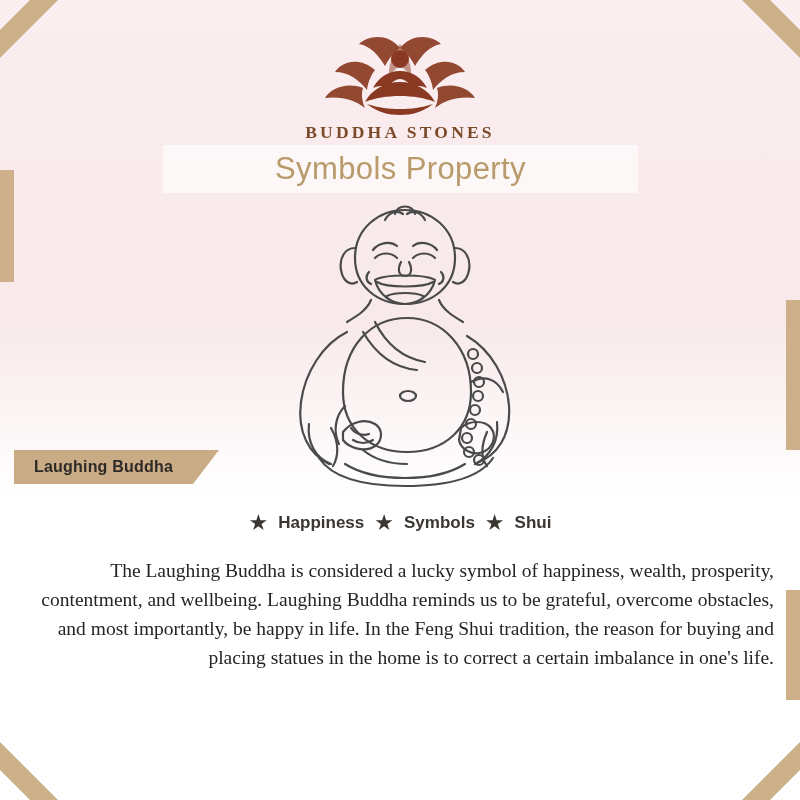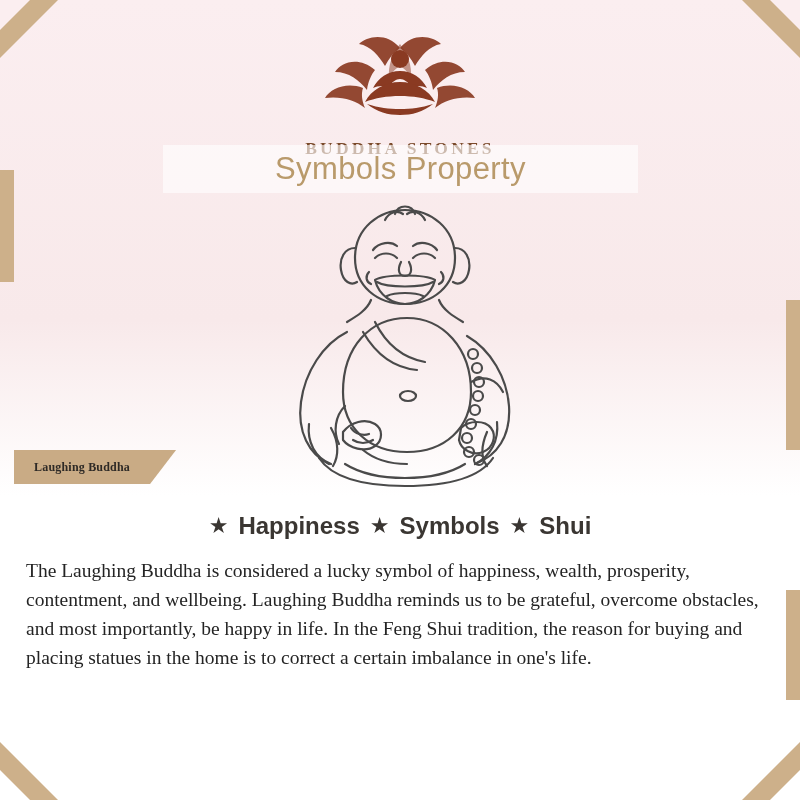--- a/index.html
+++ b/index.html
@@ -71,21 +71,21 @@
     background: #cdb08a;
   }
 
   
   .logo-wrap {
     position: absolute; top: 22px; left: 0; right: 0;
     display: flex; flex-direction: column; align-items: center;
   }
   .logo-mark { width: 170px; height: 96px; display: block; }
   .logo-text {
-    margin-top: 20px;
+    margin-top: 4px;
     font-family: "Liberation Serif", serif;
     font-size: 17.5px;
     letter-spacing: 3.2px;
     color: #7a4a2a;
     font-weight: 700;
     text-align: right;
   }
 
   
   .title-bar {
@@ -114,46 +114,45 @@
   .label-tab {
     position: absolute;
     left: 14px; top: 450px;
     height: 34px;
     padding: 0 46px 0 20px;
     background: #c9ab85;
     display: flex; align-items: center;
     clip-path: polygon(0 0, 100% 0, calc(100% - 26px) 100%, 0 100%);
   }
   .label-tab span {
-    font-size: 12px; font-weight: 700; color: #2e2a26;
+    font-size: 16px; font-weight: 700; color: #2e2a26;
     letter-spacing: 0.2px;
-    font-family: Liberation Serif, serif;
   }
 
   
   .keywords {
     position: absolute; top: 512px; left: 0; right: 0;
     display: flex; align-items: center; justify-content: center;
     gap: 10px;
   }
   .kw {
-    font-size: 24px; font-weight: 700; color: #3a3632;
+    font-size: 17px; font-weight: 700; color: #3a3632;
     font-family: "Liberation Sans", sans-serif;
   }
   .star { font-size: 22px; color: #3a3632; line-height: 1; }
 
   
   .para {
     position: absolute;
     top: 556px; left: 26px; width: 748px;
     font-family: "Liberation Serif", serif;
     font-size: 19.5px;
     line-height: 29px;
     color: #242424;
-    text-align: left;
+    text-align: right;
   }
 </style>
 </head>
 <body>
 
 <div class="page">
 
   <div class="corner corner-tl"></div>
   <div class="corner-in corner-in-tl"></div>
   <div class="corner corner-tr"></div>

